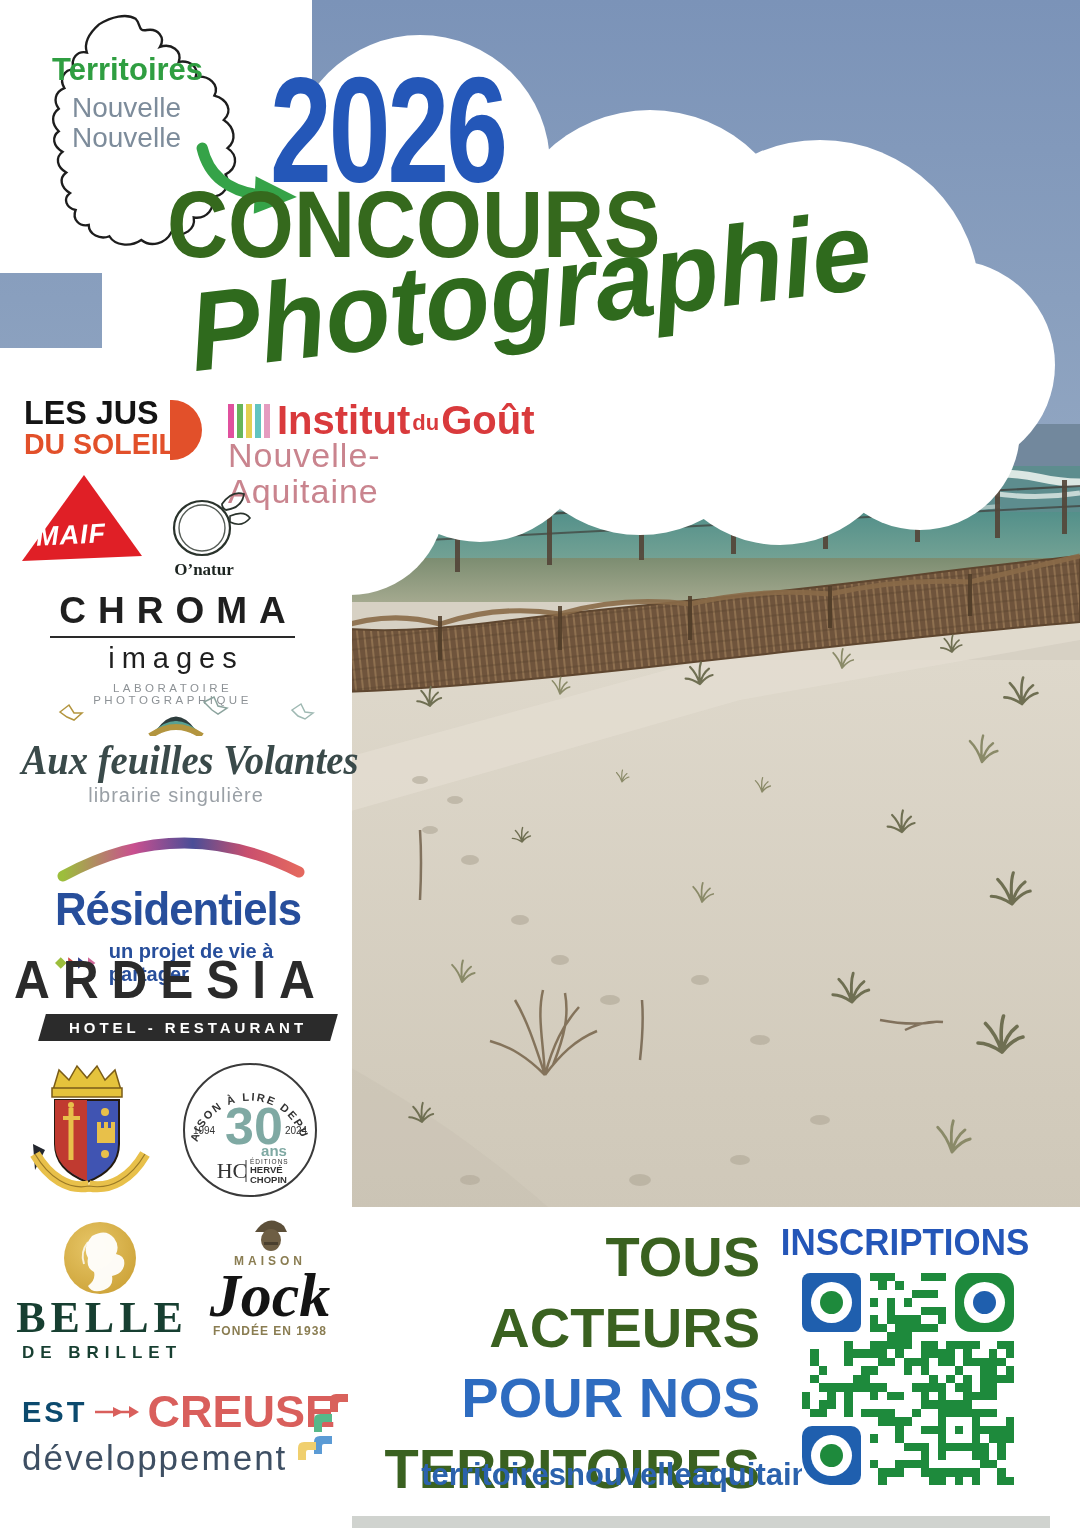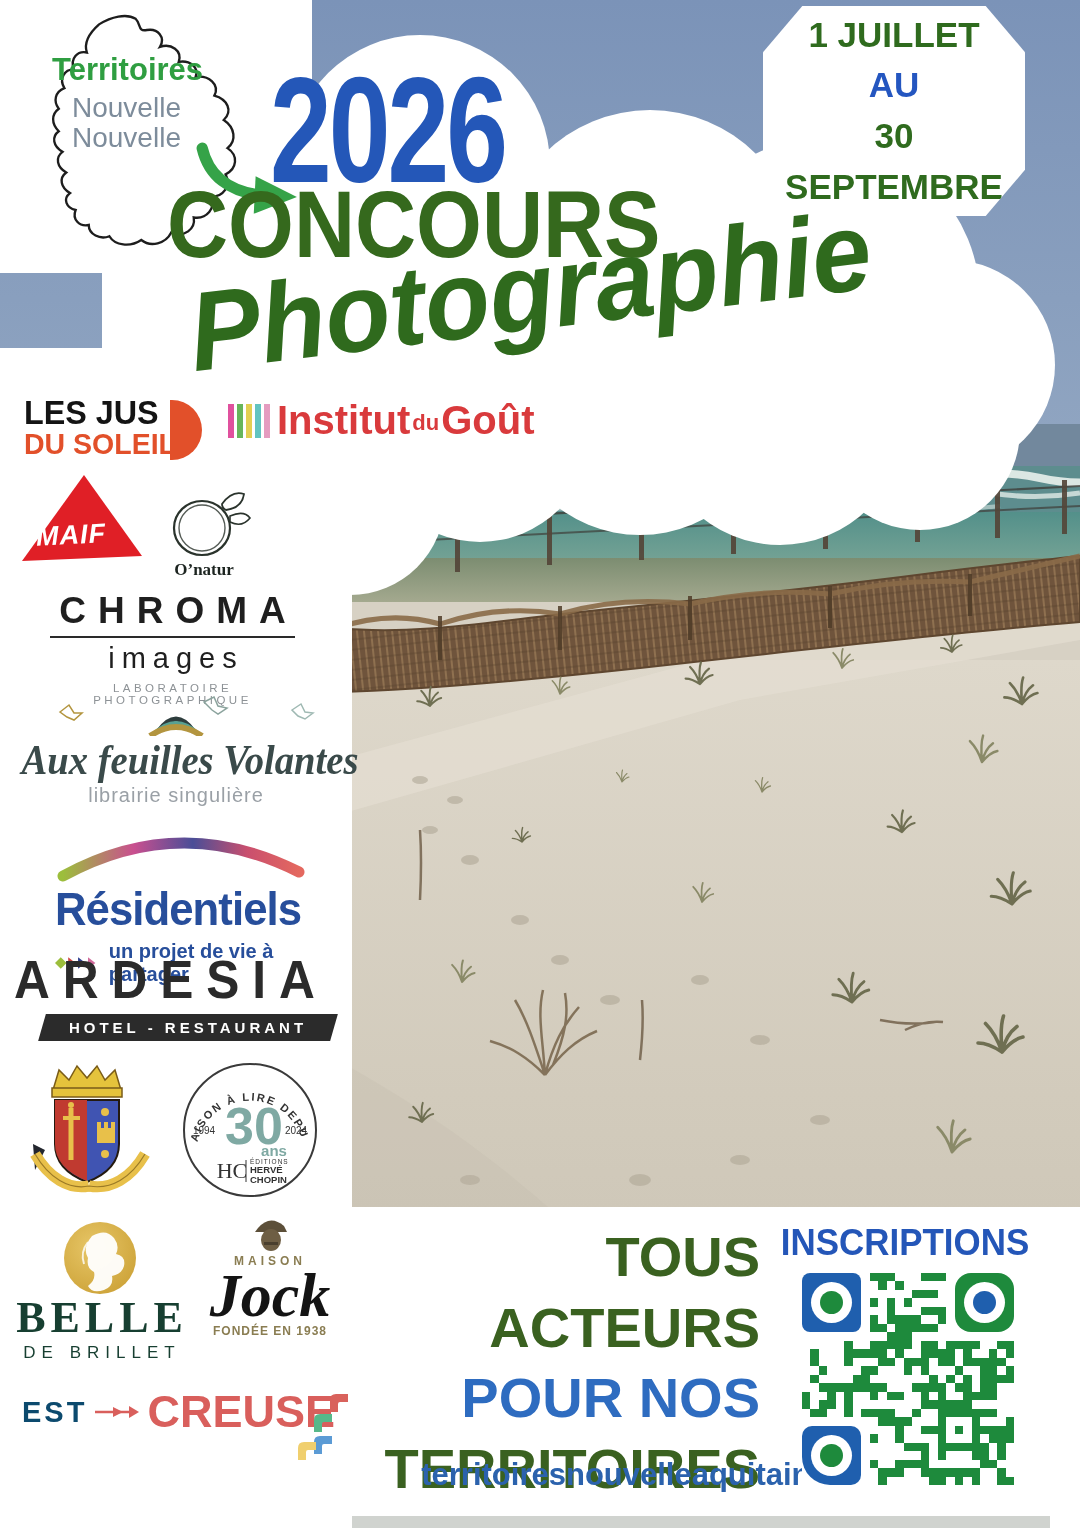--- a/index.html
+++ b/index.html
@@ -50,21 +50,21 @@
   .afv-name{font-family:"Liberation Serif",serif;font-style:italic;font-size:42px;font-weight:700;
             color:#3a4a4a;text-align:center;white-space:nowrap;transform:scaleX(.92);transform-origin:center;}
   .afv-sub{font-size:20px;color:#9aa0a6;text-align:center;letter-spacing:1px;}
   .res-name{font-size:46px;font-weight:800;color:#274e9b;letter-spacing:-1px;transform:scaleX(.95);transform-origin:left;}
   .res-sub{font-size:20px;font-weight:700;color:#274e9b;}
   .ard-name{font-size:54px;font-weight:900;color:#2b2b2b;letter-spacing:14px;transform:scaleX(.92);transform-origin:left;}
   .ard-bar{background:#2b2b2b;color:#fff;font-size:15px;font-weight:700;letter-spacing:4px;
            text-align:center;line-height:27px;height:27px;transform:skewX(-16deg);}
   .ard-bar span{display:block;transform:skewX(16deg);}
   .belle-n{font-family:"Liberation Serif",serif;font-size:44px;font-weight:700;color:#173f31;letter-spacing:5px;}
-  .belle-s{font-size:17px;font-weight:400;color:#173f31;letter-spacing:6px;}
+  .belle-s{font-size:17px;font-weight:700;color:#173f31;letter-spacing:6px;}
   .jock-top{font-size:12px;font-weight:700;color:#8a7d52;letter-spacing:4px;text-align:center;}
   .jock-n{font-family:"Liberation Serif",serif;font-style:italic;font-size:62px;font-weight:700;color:#141414;
           line-height:.9;text-align:center;}
   .jock-s{font-size:12px;font-weight:700;color:#8a7d52;letter-spacing:1px;text-align:center;}
   .ec-row{display:flex;align-items:center;gap:8px;}
   .ec-est{font-size:29px;font-weight:600;color:#0c4a6e;letter-spacing:3px;}
   .ec-creuse{font-size:45px;font-weight:800;color:#d95f5c;letter-spacing:0px;}
   .ec-dev{font-size:35px;color:#3e4f63;letter-spacing:2px;}
 </style>
 </head>
@@ -216,26 +216,20 @@
         <circle cx="640" cy="400" r="135"></circle>
       <circle cx="780" cy="420" r="125"></circle>
         <circle cx="920" cy="430" r="100"></circle>
       <circle cx="480" cy="430" r="112"></circle>
         <circle cx="390" cy="380" r="122"></circle>
       <circle cx="350" cy="500" r="95"></circle>
       <rect x="430" y="170" width="450" height="230"></rect>
     </g>
   </svg>
 
-  <div class="abs white date-badge" style="left:763px;top:6px;width:262px;height:210px;
-              clip-path:polygon(15% 0,85% 0,100% 22%,100% 78%,85% 100%,15% 100%,0 78%,0 22%);">
-    <span class="dg">1 JUILLET</span>
-    <span class="db">AU</span>
-    <span class="dg">30 SEPTEMBRE</span>
-  </div>
 
   <div class="abs" style="left:10px;top:4px;width:300px;height:262px;">
     <svg width="300" height="262" viewBox="0 0 320 268">
       <path d="M95,16 C108,8 124,4 134,10 C140,16 136,24 146,22 C158,20 166,30 160,40 C172,36 184,44 180,56
                C192,54 202,62 198,72 C212,70 224,80 218,92 C232,96 238,108 228,118 C240,126 242,140 232,148
                C244,156 242,170 230,176 C236,188 228,200 214,200 C220,212 210,224 196,222 C198,234 186,244 172,238
                C166,250 150,254 140,246 C128,254 112,252 106,242 C96,246 84,240 84,230 C74,232 66,224 70,214
                C60,212 56,202 64,196 C54,190 52,180 60,174 C50,168 48,158 56,152 C46,146 44,136 52,130
                C44,122 44,112 52,106 C46,98 48,88 58,84 C52,74 58,64 68,64 C64,52 72,44 82,46 C78,34 86,24 95,16 Z" fill="none" stroke="#1d1d1d" stroke-width="2.5"></path>
       <path d="M205,148 C212,178 234,194 266,198" fill="none" stroke="#35a348" stroke-width="12" stroke-linecap="round"></path>
@@ -262,20 +256,21 @@
         <i style="background:#e0519e"></i>
           <i style="background:#67b55b"></i>
           <i style="background:#e3cf52"></i>
         <i style="background:#62c4c0"></i>
           <i style="background:#e59cc0"></i>
       </span>
       <span class="inst-main">Institut</span>
       <span class="inst-du">du</span>
       <span class="inst-main">Goût</span>
     </div>
+    <div class="inst-sub">Nouvelle-Aquitaine</div>
   </div>
 
   <div class="abs" style="left:20px;top:472px;width:125px;height:92px;">
     <svg width="125" height="92" viewBox="0 0 125 92">
       <polygon points="64,3 122,84 2,89" fill="#e01f26"></polygon>
     </svg>
     <div class="abs maif-txt" style="left:16px;top:48px;transform:rotate(-3deg);">MAIF</div>
   </div>
 
   <div class="abs" style="left:156px;top:488px;width:96px;">
@@ -405,20 +400,21 @@
   <div class="abs" style="left:22px;top:1386px;width:330px;">
     <div class="ec-row">
       <span class="ec-est">EST</span>
       <svg width="44" height="14" viewBox="0 0 44 14">
         <line x1="0" y1="7" x2="34" y2="7" stroke="#d95f5c" stroke-width="2.5"></line>
         <polygon points="18,2 28,7 18,12" fill="#d95f5c"></polygon>
         <polygon points="34,1 44,7 34,13" fill="#d95f5c"></polygon>
       </svg>
       <span class="ec-creuse">CREUSE</span>
     </div>
+    <div class="ec-dev">développement</div>
     <svg class="abs" style="right:0;top:4px;" width="56" height="72" viewBox="0 0 56 72">
       <path d="M34,22 L34,10 Q34,4 40,4 L52,4 L52,12 L44,12 Q42,12 42,14 L42,22 Z" fill="#d9625c"></path>
       <path d="M18,42 L18,30 Q18,24 24,24 L36,24 L36,32 L28,32 Q26,32 26,34 L26,42 Z" fill="#57b88a"></path>
       <path d="M18,64 L18,52 Q18,46 24,46 L36,46 L36,54 L28,54 Q26,54 26,56 L26,64 Z" fill="#5b9bd5"></path>
       <path d="M2,70 L2,58 Q2,52 8,52 L20,52 L20,60 L12,60 Q10,60 10,62 L10,70 Z" fill="#f0cf6e"></path>
     </svg>
   </div>
 
   <div class="abs slogan" style="left:340px;top:1222px;width:420px;">
     <div style="color:#3a6120;">TOUS ACTEURS</div>

